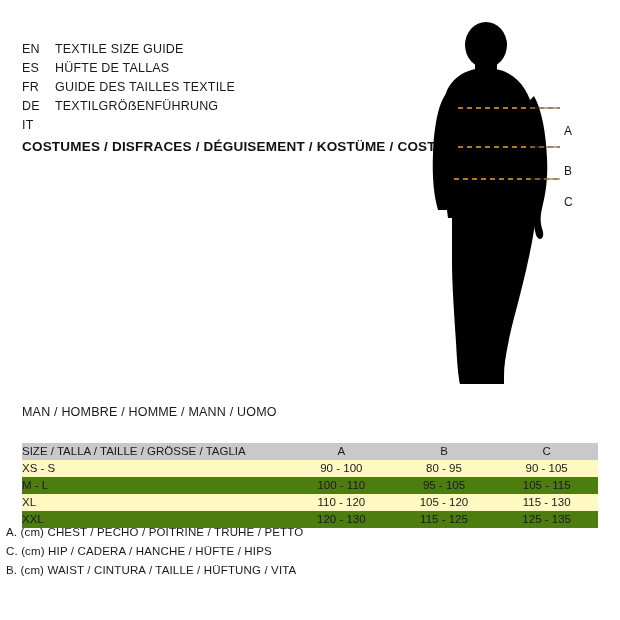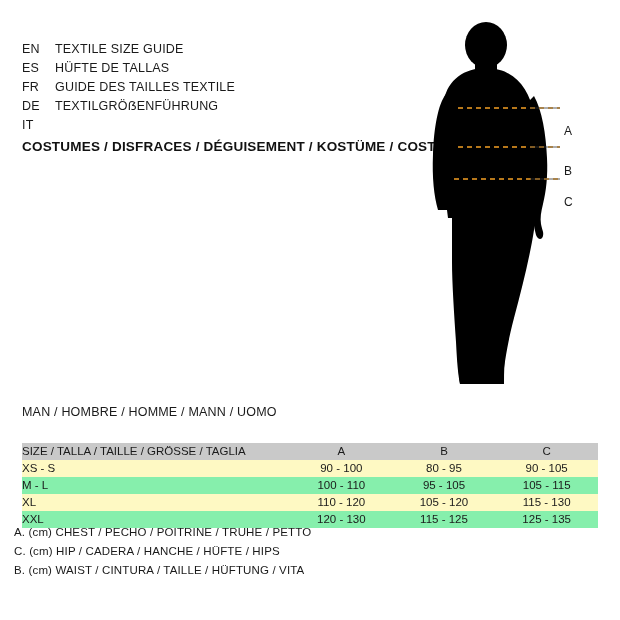--- a/index.html
+++ b/index.html
@@ -106,26 +106,26 @@
   }
   table.size-table th.col-label,
   table.size-table td.col-label {
     text-align: left;
     width: 268px;
   }
   table.size-table th.hdr {
     background: #c9c9c9;
   }
   tr.row-odd td { background: #fef9c3; }
-  tr.row-even td { background: #86efac; }
+  tr.row-even td { background: #4d7c0f; }
 
   
   .legend {
     position: absolute;
-    left: 14px;
+    left: 6px;
     top: 523px;
     font-size: 11.5px;
     line-height: 19px;
     color: #1a1a1a;
   }
   .legend div { letter-spacing: 0.15px; }
 </style>
 </head>
 <body>
 

